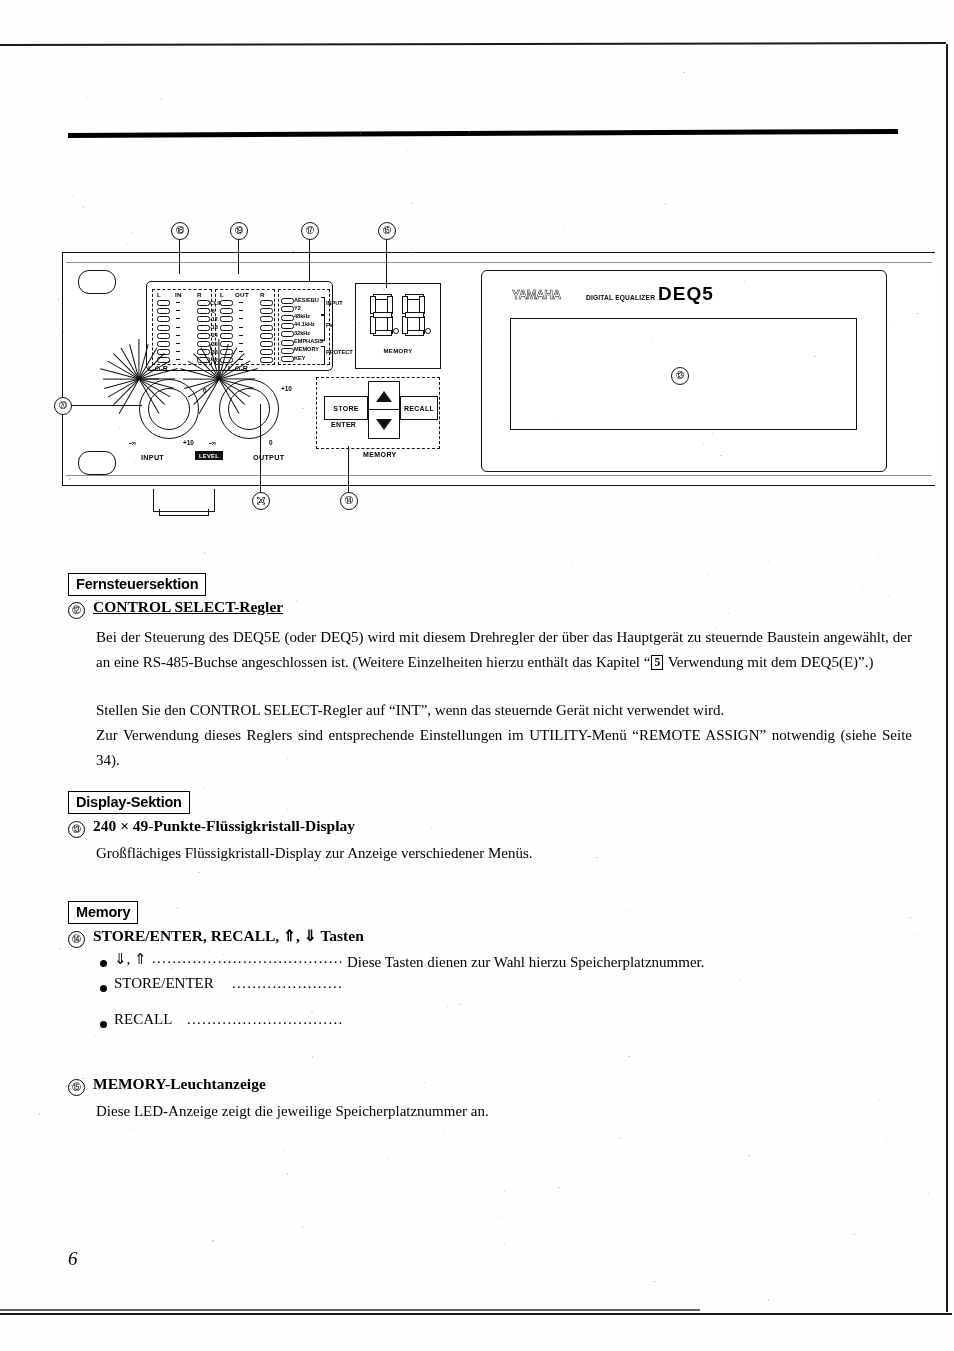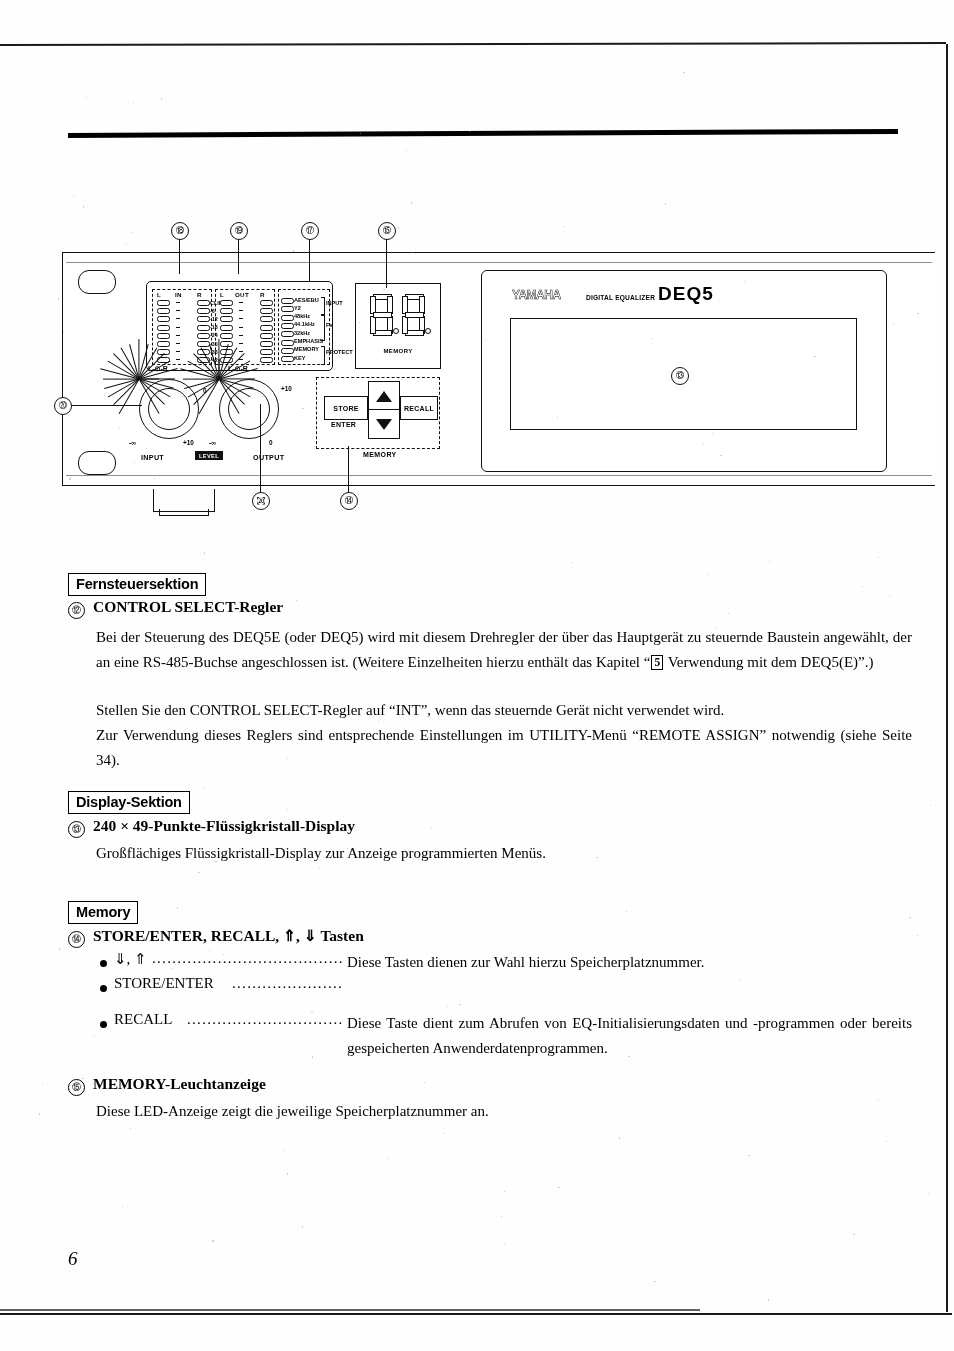--- a/index.html
+++ b/index.html
@@ -545,49 +545,48 @@
 
     <div class="callout" style="left:190px; top:244px;">㉉</div>
     <div class="leader leader-v" style="left:197.5px; top:156px; height:90px;"></div>
 
     <div class="callout" style="left:278px; top:244px;">⑭</div>
     <div class="leader leader-v" style="left:285.5px; top:198px; height:48px;"></div>
   </div>
 
   <div class="sec-head" style="left:68px; top:573px;text-align:right;">Fernsteuersektion</div>
   <div class="item-num" style="left:68px; top:602px;">⑫</div>
-  <div class="item-title" style="left:93px; top:598px;">CONTROL SELECT-Regler</div>
+  <div class="item-title" style="left:93px; top:598px;text-decoration:underline;">CONTROL SELECT-Regler</div>
 
   <div class="para" style="left:96px; top:625px; width:816px;"><span>Bei der Steuerung des DEQ5E (oder DEQ5) wird mit diesem Drehregler der über das Hauptgerät zu steuernde Baustein angewählt, der an eine RS-485-Buchse angeschlossen ist. (Weitere Einzelheiten hierzu enthält das Kapitel “</span><span class="boxed-num">5</span><span> Verwendung mit dem DEQ5(E)”.)</span></div>
 
   <div class="para nojust" style="left:96px; top:698px; width:816px;">Stellen Sie den CONTROL SELECT-Regler auf “INT”, wenn das steuernde Gerät nicht verwendet wird.</div>
   <div class="para" style="left:96px; top:723px; width:816px;">Zur Verwendung dieses Reglers sind entsprechende Einstellungen im UTILITY-Menü “REMOTE ASSIGN” notwendig (siehe Seite 34).</div>
 
   <div class="sec-head" style="left:68px; top:791px;">Display-Sektion</div>
   <div class="item-num" style="left:68px; top:821px;">⑬</div>
   <div class="item-title" style="left:93px; top:817px;">240 × 49-Punkte-Flüssigkristall-Display</div>
-  <div class="para nojust" style="left:96px; top:841px; width:816px;">Großflächiges Flüssigkristall-Display zur Anzeige programmierten Menüs.</div>
+  <div class="para nojust" style="left:96px; top:841px; width:816px;">Großflächiges Flüssigkristall-Display zur Anzeige verschiedener Menüs.</div>
 
   <div class="sec-head" style="left:68px; top:901px;">Memory</div>
   <div class="item-num" style="left:68px; top:931px;">⑭</div>
   <div class="item-title" style="left:93px; top:927px;">STORE/ENTER, RECALL, ⇑, ⇓ Tasten</div>
 
   <div class="bdot" style="left:100px; top:960px;"></div>
   <div class="bkey" style="left:114px; top:950px;">⇓, ⇑</div>
   <div class="bleader" style="left:152px; top:950px; width:190px;">..........................................</div>
   <div class="bdesc" style="left:347px; top:950px; width:565px;">Diese Tasten dienen zur Wahl hierzu Speicherplatznummer.</div>
 
   <div class="bdot" style="left:100px; top:985px;"></div>
   <div class="bkey" style="left:114px; top:975px;">STORE/ENTER</div>
   <div class="bleader" style="left:232px; top:975px; width:110px;">.......................</div>
 
   <div class="bdot" style="left:100px; top:1021px;"></div>
   <div class="bkey" style="left:114px; top:1011px;">RECALL</div>
   <div class="bleader" style="left:187px; top:1011px; width:155px;">................................</div>
-  <div class="bdesc" style="left:347px; top:1011px; width:565px;">Diese Taste dient zum Abrufen von EQ-Initialisierungsdaten und -programmen oder bereits gespeicherten Anwenderdatenprogrammen.</div>
 
   <div class="item-num" style="left:68px; top:1079px;">⑮</div>
   <div class="item-title" style="left:93px; top:1075px;">MEMORY-Leuchtanzeige</div>
   <div class="para nojust" style="left:96px; top:1099px; width:816px;">Diese LED-Anzeige zeigt die jeweilige Speicherplatznummer an.</div>
 
   <div class="page-num">6</div>
 <div class="speck" style="left: 86.1243px; top: 96.9662px; width: 1px; height: 1px;"></div>
     <div class="speck" style="left: 310.991px; top: 1010.91px; width: 2px; height: 1px;"></div>
     <div class="speck" style="left: 927.984px; top: 1193.1px; width: 1px; height: 1px;"></div>
     <div class="speck" style="left: 58.1214px; top: 298.048px; width: 1px; height: 2px;"></div>

